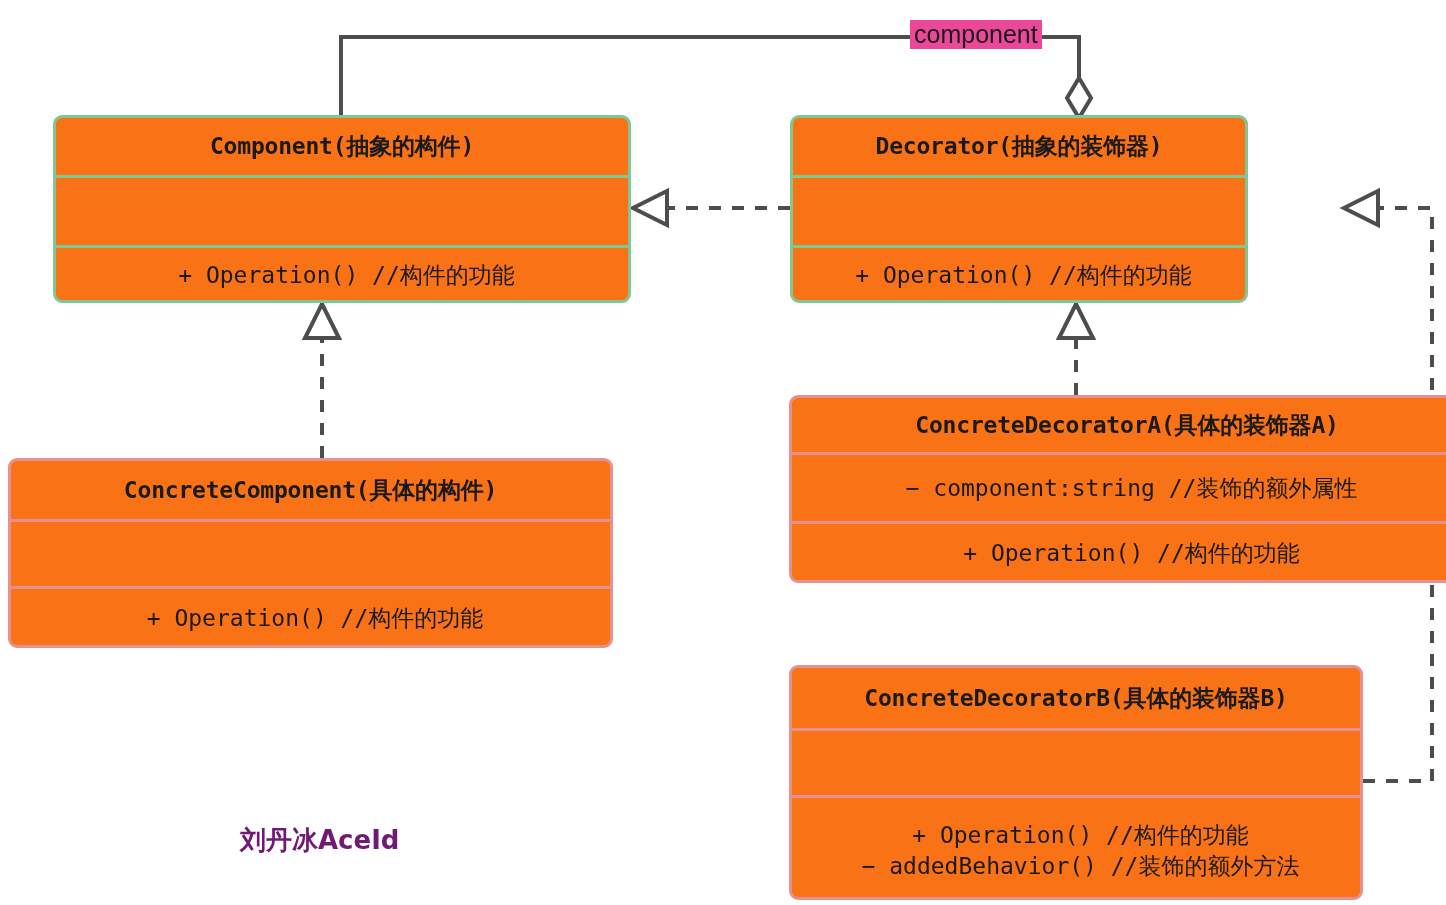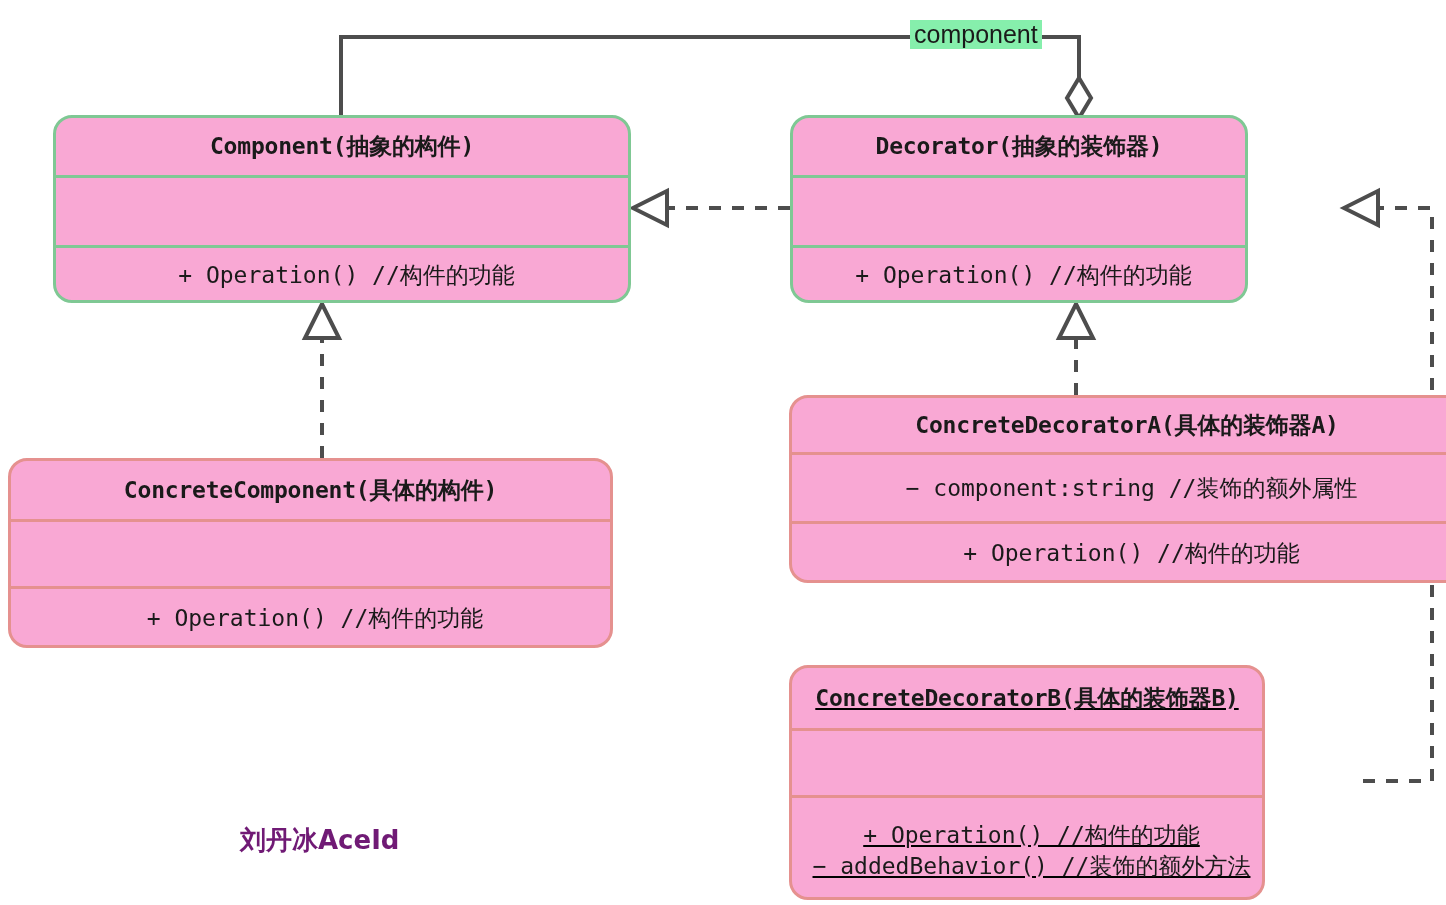--- a/index.html
+++ b/index.html
@@ -23,22 +23,22 @@
     top: 0;
     width: 1446px;
     height: 905px;
     pointer-events: none;
   }
 
   
   .uml-box {
     position: absolute;
     box-sizing: border-box;
-    background: #f9a8d4;
-    border-radius: 19px;
+    background: #f97316;
+    border-radius: 9px;
     border-width: 3px;
     border-style: solid;
     overflow: hidden;
     z-index: 3;
   }
   .uml-box.green  { border-color: #7fc894; }
   .uml-box.red    { border-color: #e5918f; }
 
   .uml-title {
     box-sizing: border-box;
@@ -75,21 +75,21 @@
   .uml-section.empty { }
 
   
   .edge-label {
     position: absolute;
     font-family: "Liberation Sans", sans-serif;
     font-size: 25px;
     color: #1a1a1a;
     white-space: nowrap;
     z-index: 4;
-    background: #86efac;
+    background: #ec4899;
     padding: 0 4px;
   }
 
   
   .watermark {
     position: absolute;
     font-family: "DejaVu Sans", sans-serif;
     font-size: 26px;
     font-weight: bold;
     color: #701a75;
@@ -159,21 +159,21 @@
     <div class="uml-sep"></div>
     <div class="uml-section" style="height:66px;">
       <div class="row">− component:string //装饰的额外属性</div>
     </div>
     <div class="uml-sep"></div>
     <div class="uml-section" style="height:59px;">
       <div class="row">+ Operation() //构件的功能</div>
     </div>
   </div>
 
-  <div class="uml-box red" id="box-concrete-decorator-b" style="left:789px; top:665px; width:476px; height:235px;text-decoration:underline;">
+  <div class="uml-box red" id="box-concrete-decorator-b" style="left:789px; top:665px; width:574px; height:235px;">
     <div class="uml-title" style="height:60px;">ConcreteDecoratorB(具体的装饰器B)</div>
     <div class="uml-sep"></div>
     <div class="uml-section empty" style="height:64px;"></div>
     <div class="uml-sep"></div>
     <div class="uml-section" style="height:105px;">
       <div class="row">+ Operation() //构件的功能</div>
       <div class="row">− addedBehavior() //装饰的额外方法</div>
     </div>
   </div>
 

